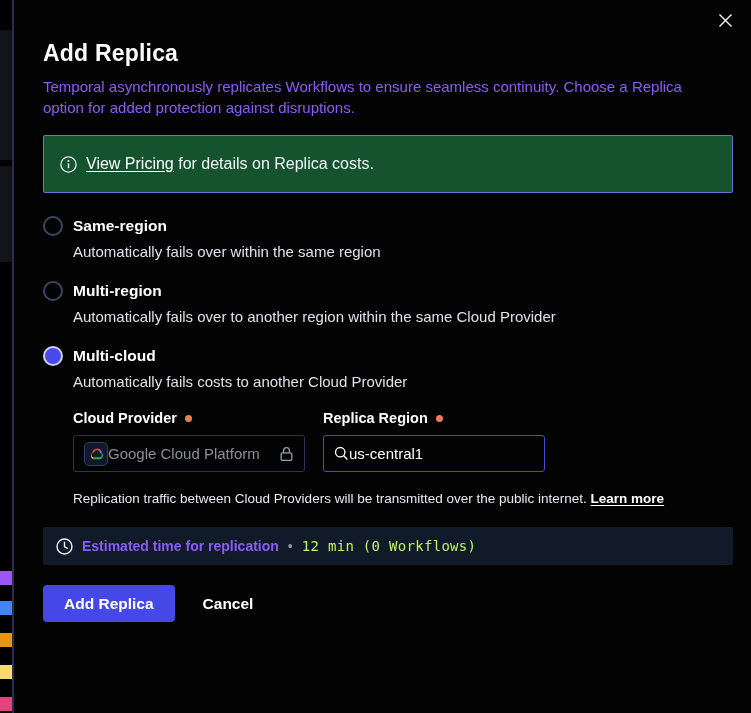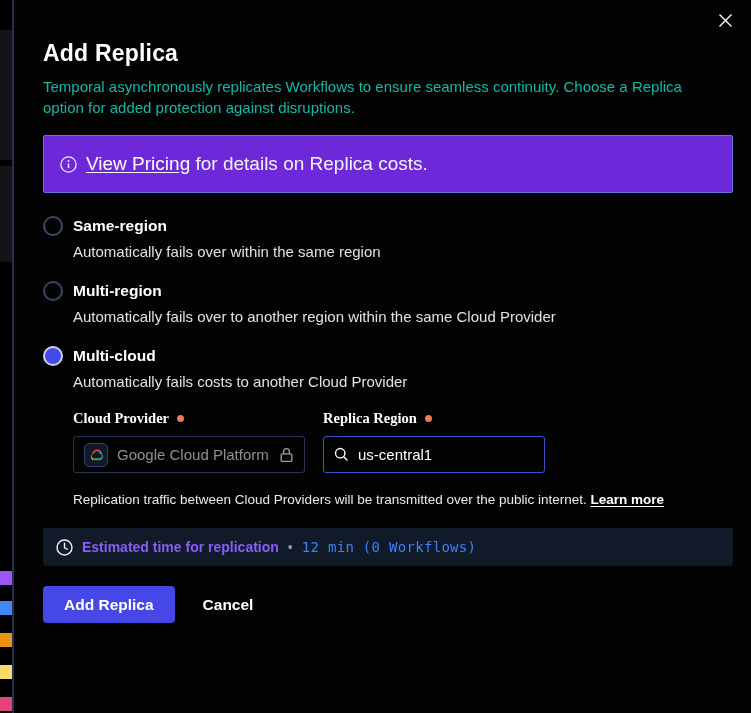--- a/index.html
+++ b/index.html
@@ -32,30 +32,30 @@
   .modal-inner { padding: 40px 18px 0 29px; position: relative; }
 
   .close-btn {
     position: absolute; top: 8px; right: 14px; width: 24px; height: 24px;
     background: none; border: 0; cursor: pointer; color: #fff;
     display: flex; align-items: center; justify-content: center;
   }
 
   .title { font-size: 23px; font-weight: 700; color: #fff; letter-spacing: .2px; }
   .subtitle {
-    margin-top: 9px; font-size: 15px; line-height: 21px; color: #14b8a6;
+    margin-top: 9px; font-size: 15px; line-height: 21px; color: #8b5cf6;
     max-width: 680px;
   }
 
   
   .pricing-banner {
     margin-top: 17px; height: 58px; border: 1.5px solid #6874d9;
-    background: #6d28d9; border-radius: 2px;
+    background: #14532d; border-radius: 2px;
     display: flex; align-items: center; gap: 9px; padding: 0 16px;
-    font-size: 19px; color: #f2f4fa;
+    font-size: 16px; color: #f2f4fa;
   }
   .pricing-banner a { color: #fff; text-decoration: underline; text-underline-offset: 2px; }
   .info-icon { display: flex; color: #e8ebf5; }
 
   
   .options { margin-top: 23px; }
   .option { margin-bottom: 21px; }
   .option-head { display: flex; align-items: center; gap: 10px; cursor: pointer; }
   .radio {
     width: 20px; height: 20px; border-radius: 50%;
@@ -63,28 +63,28 @@
   }
   .radio.checked { background: #4649ec; border: 2px solid #ccd2ea; }
   .option-label { font-size: 15.5px; font-weight: 700; color: #fff; }
   .option-desc { margin: 7px 0 0 30px; font-size: 15px; color: #dde2ea; }
 
   
   .subform { margin: 20px 0 0 30px; }
   .field-labels { display: flex; }
   .field-label {
     font-size: 14.5px; font-weight: 700; color: #fff;
-    display: flex; align-items: center; gap: 8px; font-family: Liberation Serif, serif;
+    display: flex; align-items: center; gap: 8px;
   }
   .field-label.col1 { width: 250px; }
   .req-dot { width: 7px; height: 7px; border-radius: 50%; background: #ed7d58; display: inline-block; }
   .fields { display: flex; margin-top: 9px; }
   .field {
     height: 37px; border-radius: 3px; display: flex; align-items: center;
-    padding: 0 10px; gap: 9px;
+    padding: 0 10px; 
   }
   .field.provider {
     width: 232px; margin-right: 18px;
     border: 1px solid #2b3258; color: #8c9097; font-size: 15px;
   }
   .provider-badge {
     width: 24px; height: 24px; border-radius: 5px; background: #10182a;
     border: 1px solid #35406b; display: flex; align-items: center; justify-content: center;
     flex: 0 0 auto;
   }
@@ -103,21 +103,21 @@
   .traffic-note a { color: #fff; text-decoration: underline; text-underline-offset: 2px; font-weight: bold; }
 
   
   .estimate-banner {
     margin-top: 21px; height: 38px; background: #111a28; border-radius: 2px;
     display: flex; align-items: center; gap: 9px; padding: 0 13px;
   }
   .clock-icon { display: flex; color: #f0f3f8; }
   .estimate-label { font-size: 14px; font-weight: 700; color: #8b5cf6; }
   .estimate-sep { color: #8a99b0; font-size: 14px; }
-  .estimate-value { font-family: "DejaVu Sans Mono", monospace; font-size: 14px; color: #3b82f6; letter-spacing: .3px; }
+  .estimate-value { font-family: "DejaVu Sans Mono", monospace; font-size: 14px; color: #bef264; letter-spacing: .3px; }
 
   
   .actions { margin-top: 20px; display: flex; align-items: center; }
   .btn-primary {
     height: 37px; padding: 0 21px; background: #4548e6; color: #fff;
     border: 0; border-radius: 4px; font-size: 15.5px; font-weight: 700;
     font-family: "Liberation Sans", sans-serif; cursor: pointer;
   }
   .btn-cancel {
     margin-left: 28px; background: none; border: 0; color: #fff;

